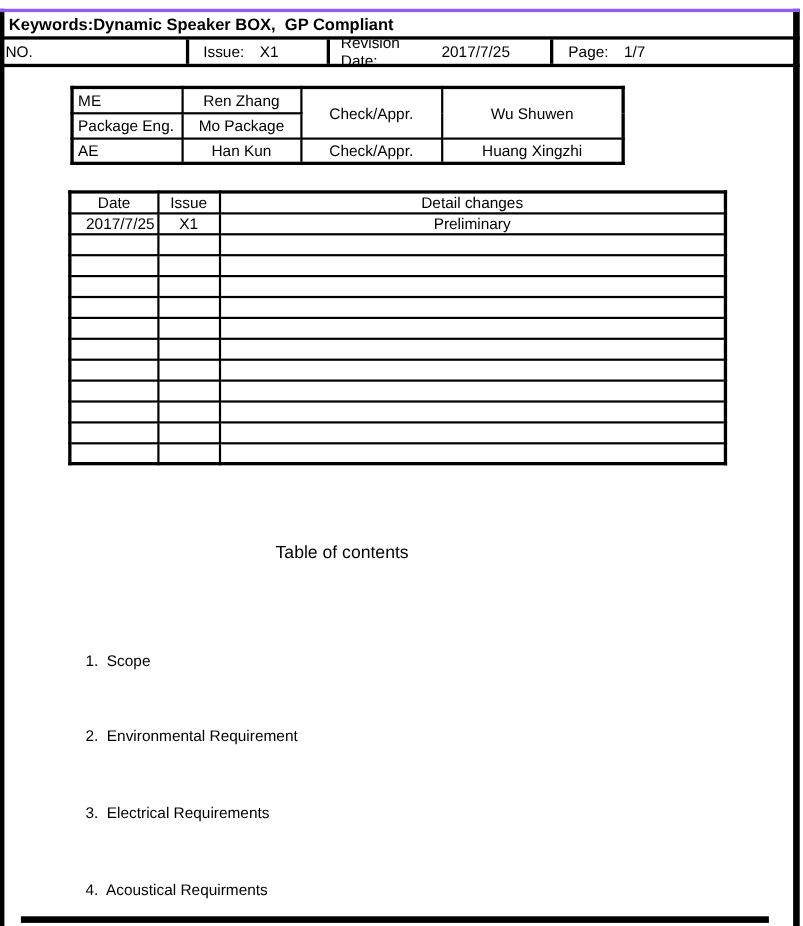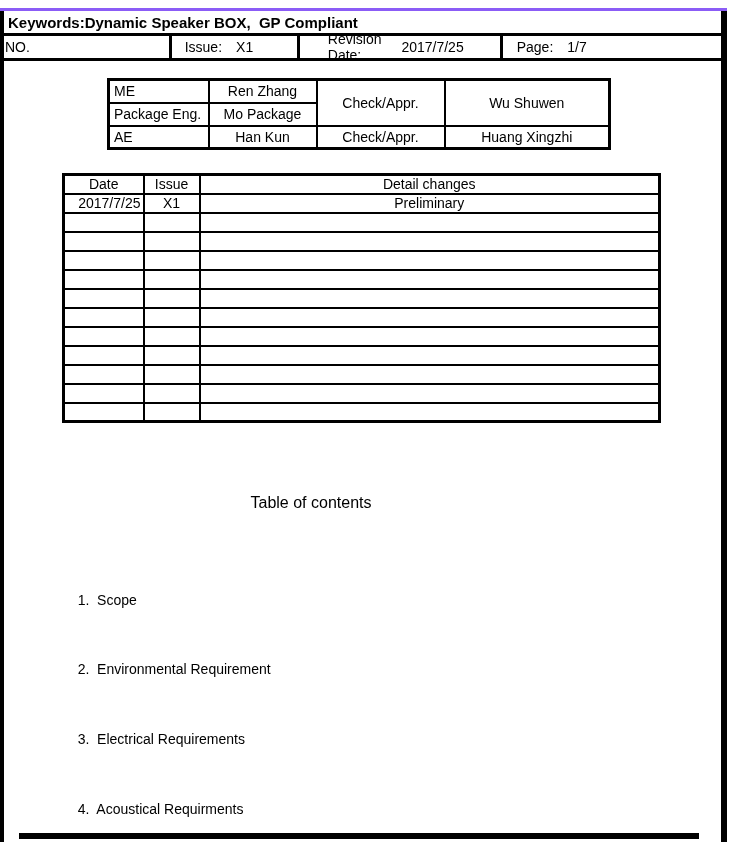--- a/index.html
+++ b/index.html
@@ -19,31 +19,31 @@
     display:flex; align-items:center; padding-left:8px;
     font-weight:bold; font-size:15px; white-space:pre;
   }
   .hdr-row2 {
     position:absolute; left:0; top:36px; width:727px; height:25px;
     border-bottom:3px solid #000; display:flex; font-size:14px;
   }
   .hdr-row2 .cell { display:flex; align-items:center; height:100%; }
   .hc1 { width:170px; padding-left:5px; }
   .hc2 { width:129px; border-left:3px solid #000; padding-left:13px; }
-  .hc3 { width:168px; border-left:3px solid #000; padding-left:28px; }
+  .hc3 { width:168px; border-left:3px solid #000; padding-left:10px; }
   .hc4 { width:229px; border-left:3px solid #000; padding-left:14px;margin-left:36px; }
   .hdr-val { margin-left:14px; }
 
   
   .approval {
     position:absolute; left:64px; top:78px;
     border-collapse:collapse; table-layout:fixed; font-size:14px;
   }
   .approval table, .approval td { border:2px solid #000; }
-  .approval { border:3px solid #000;margin-left:43px; }
+  .approval { border:3px solid #000; }
   .approval td { border:2px solid #000; height:23px; text-align:center; overflow:hidden; }
   .approval td.role { text-align:left; padding-left:4px; }
 
   
   .revision {
     position:absolute; left:62px; top:173px;
     border-collapse:collapse; table-layout:fixed; font-size:14px;
     border:3px solid #000;
   }
   .revision td, .revision th { border:2px solid #000; height:19px; text-align:center; font-weight:normal; overflow:hidden; }

